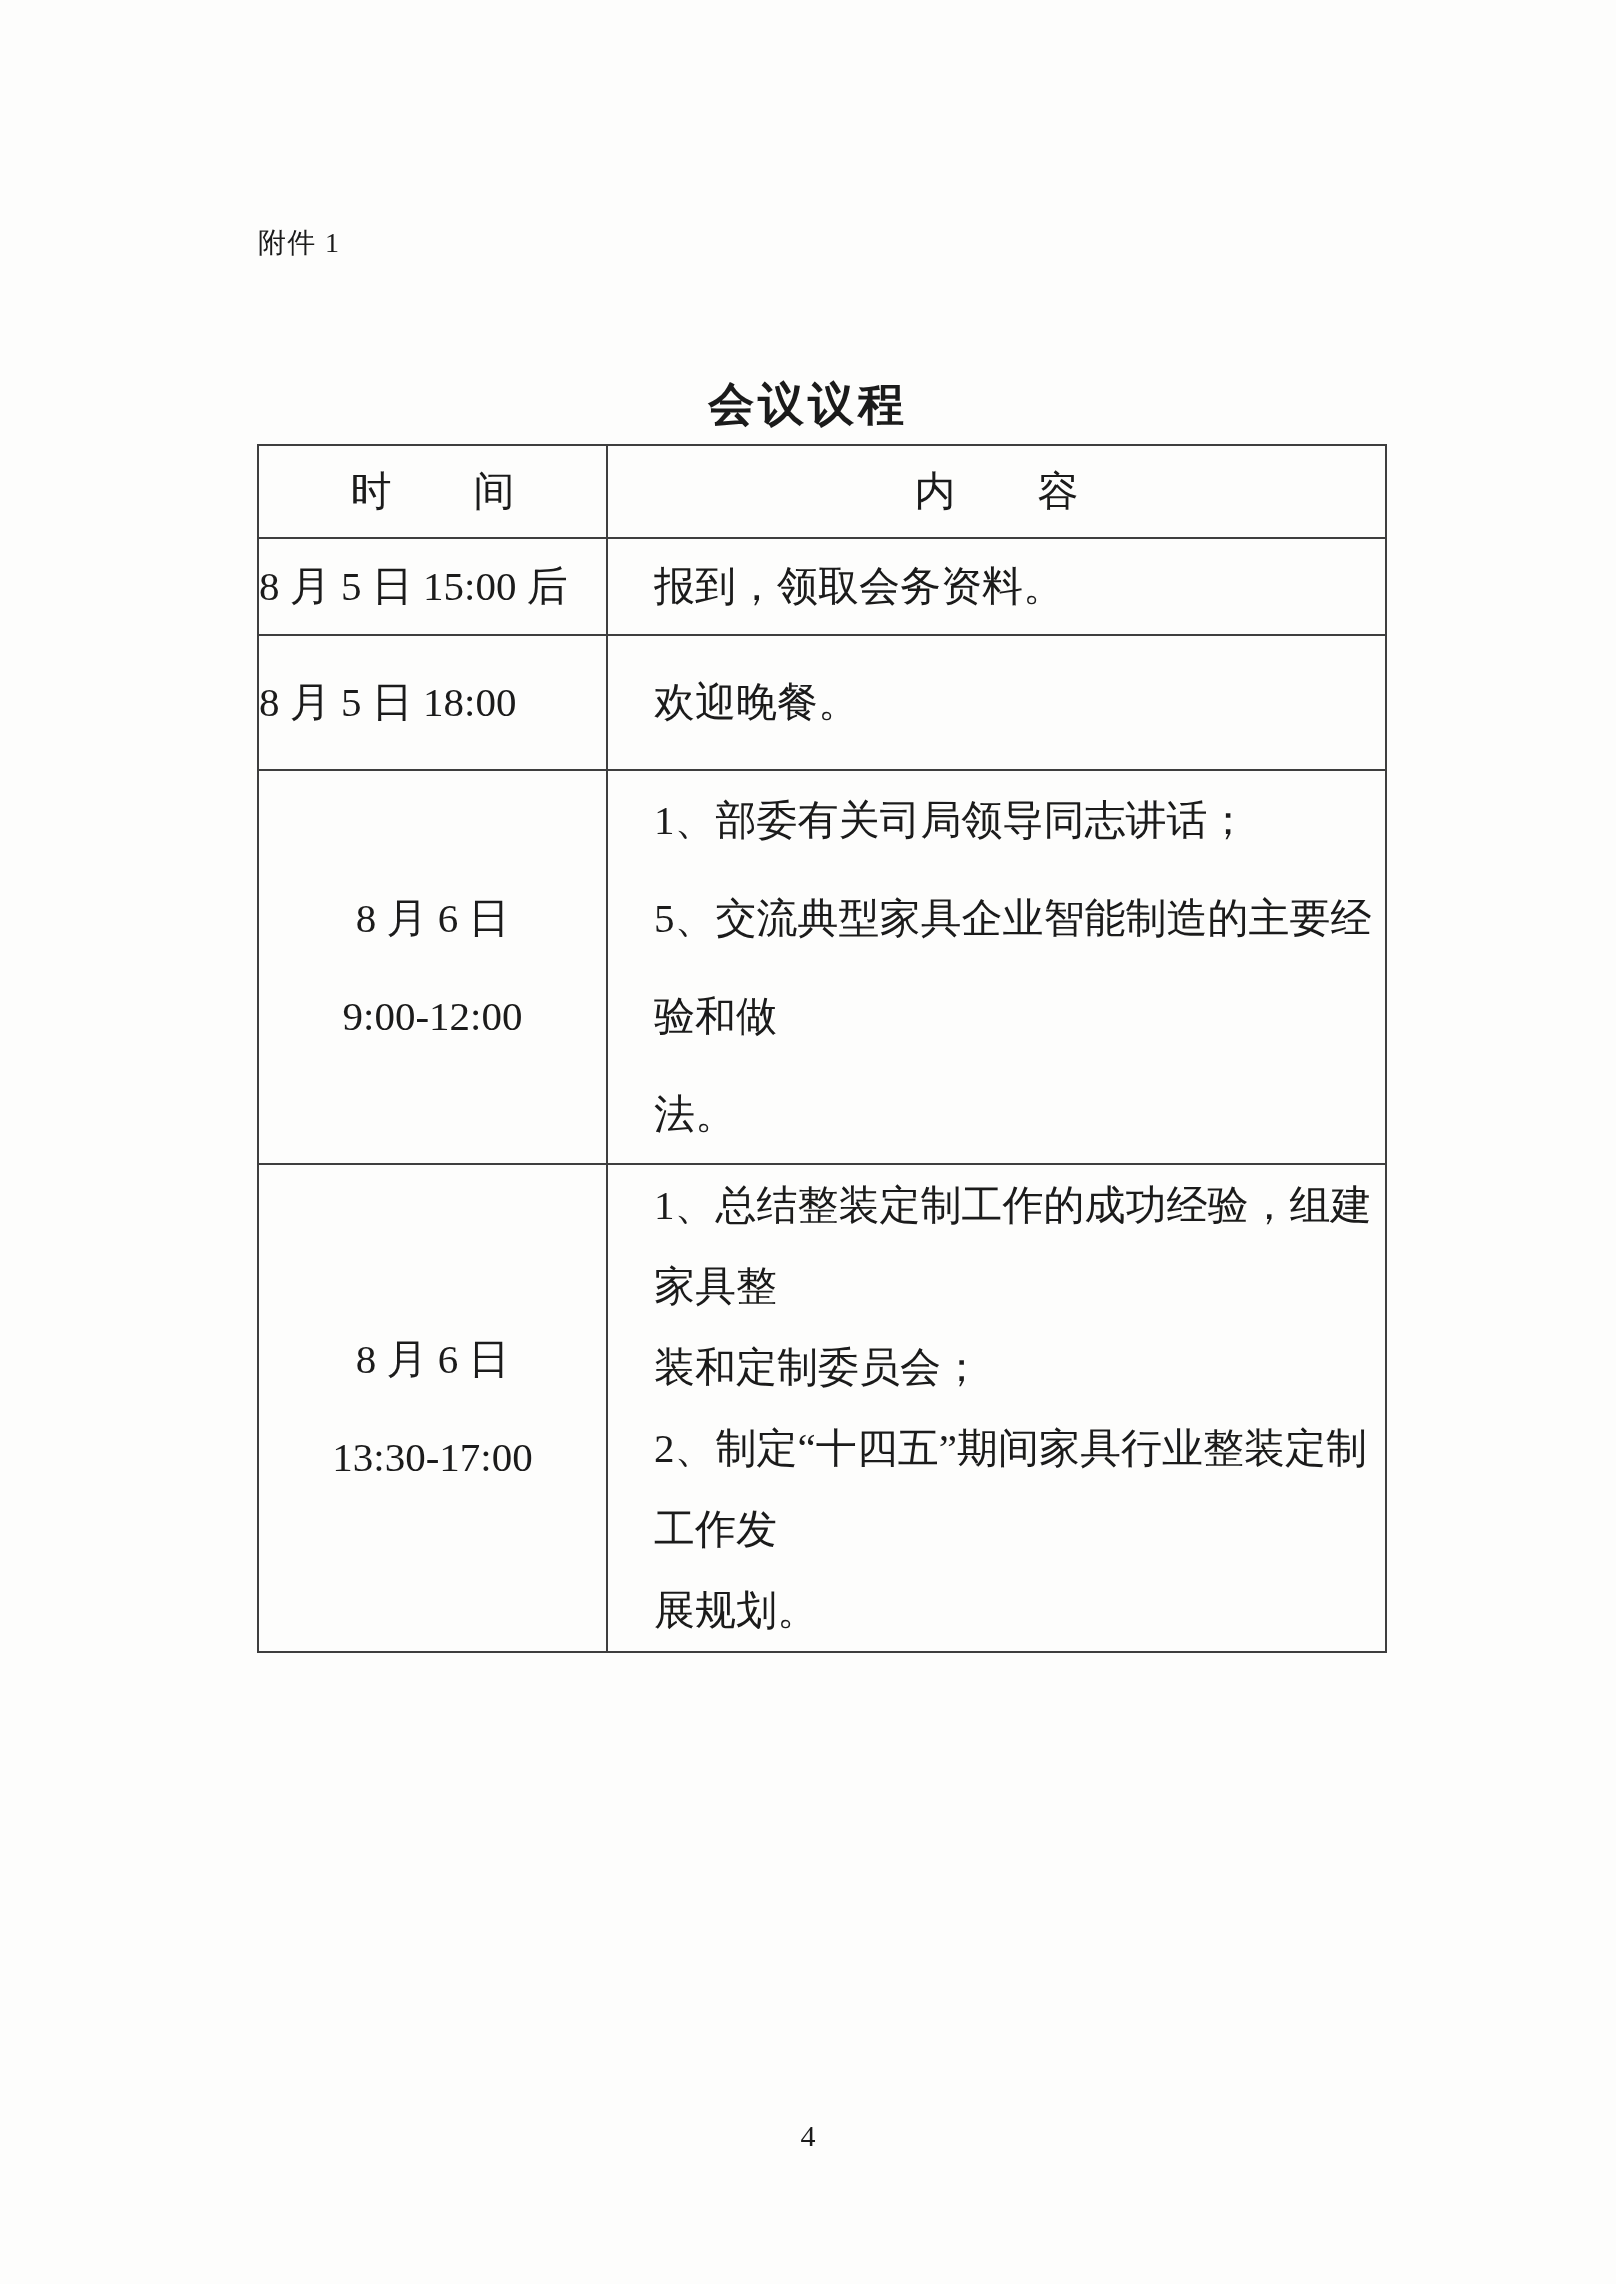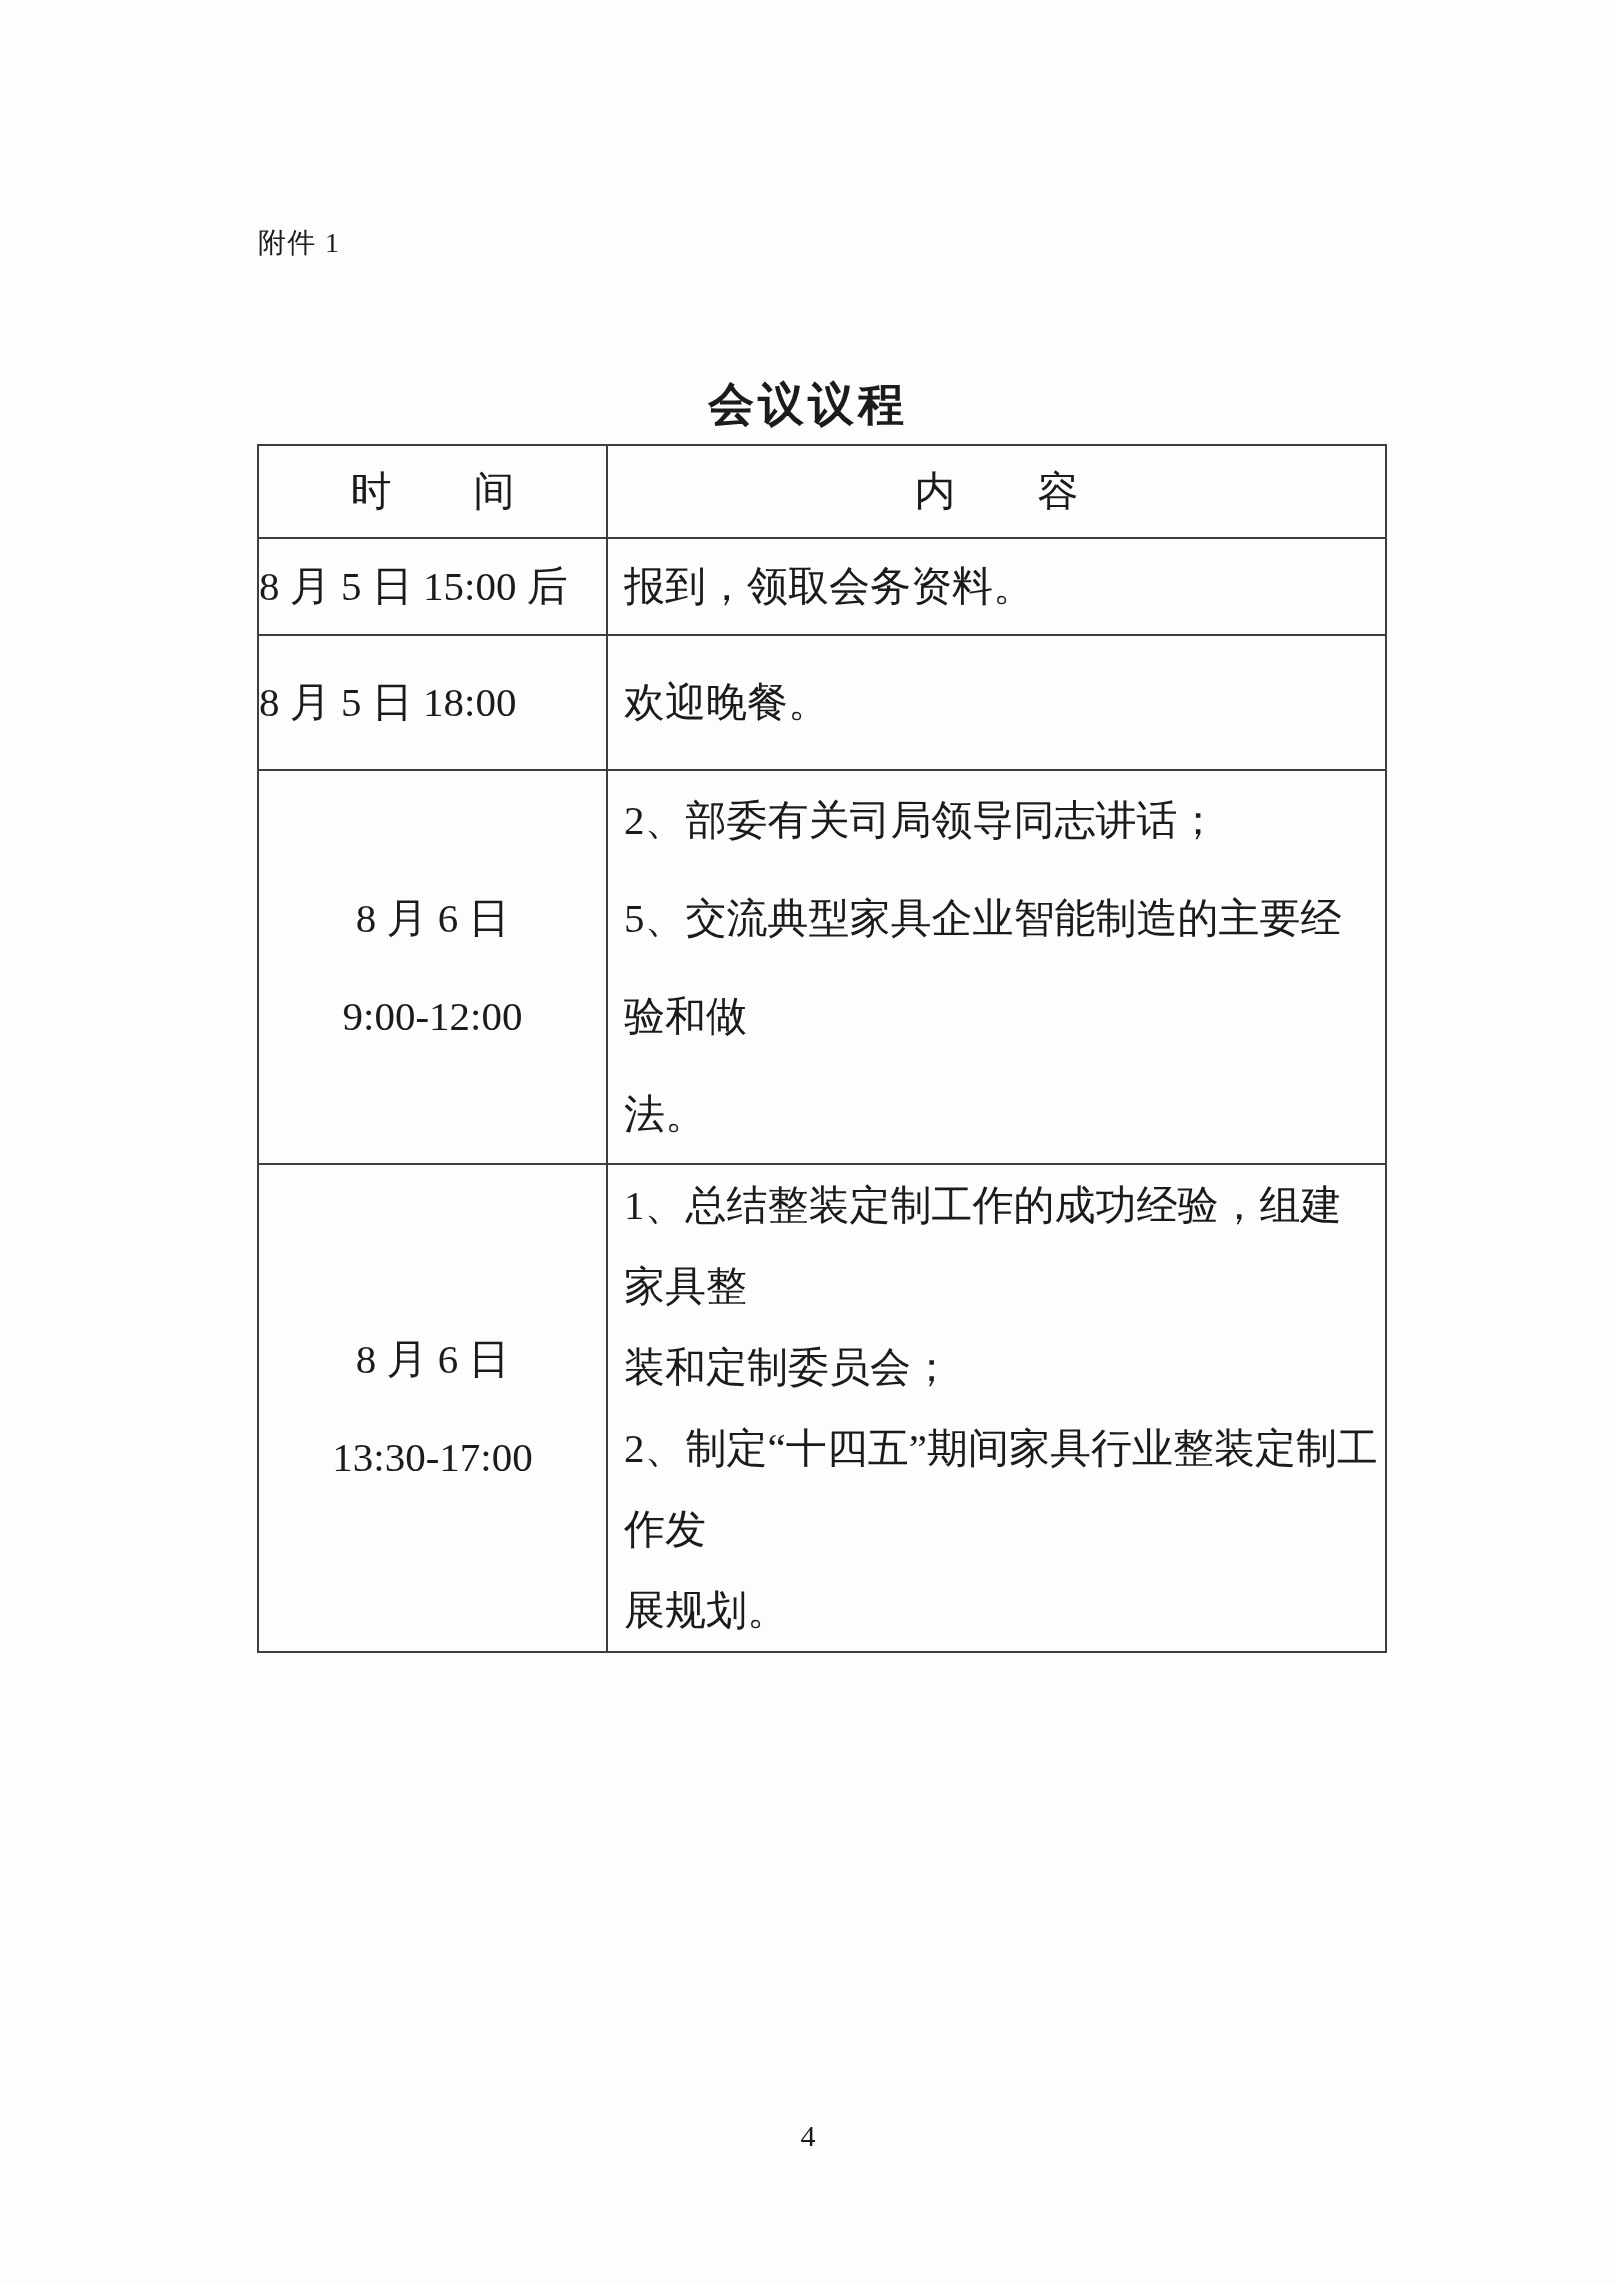--- a/index.html
+++ b/index.html
@@ -59,21 +59,21 @@
   td.time-cell { text-align: left; }
   td.head-cell { text-align: center; }
   td.content-cell { text-align: left; }
   .time-stack {
     display: flex;
     flex-direction: column;
     justify-content: center;
     align-items: center;
   }
   .time-stack .time-line { line-height: 98px; }
-  .content-pad { padding-left: 16px; padding-right: 6.5px; }
+  .content-pad { padding-left: 26px; padding-right: 6.5px; margin-left: 20px; }
   .lines-3 .content-line { line-height: 98px; }
   .lines-4 .content-line { line-height: 81px; }
   .page-number {
     position: absolute;
     left: 0;
     top: 2119px;
     width: 100%;
     text-align: center;
     font-size: 30px;
   }
@@ -119,21 +119,21 @@
 
     <tr class="r-row2">
       <td class="time-cell">
         <div class="time-stack">
           <div class="time-line">8 月 6 日</div>
           <div class="time-line">9:00-12:00</div>
         </div>
       </td>
       <td class="content-cell">
         <div class="content-pad lines-3">
-          <div class="content-line">2、部委有关司局领导同志讲话；</div>
+          <div class="content-line">1、部委有关司局领导同志讲话；</div>
           <div class="content-line">5、交流典型家具企业智能制造的主要经验和做</div>
           <div class="content-line">法。</div>
         </div>
       </td>
     </tr>
 
     <tr class="r-row3">
       <td class="time-cell">
         <div class="time-stack">
           <div class="time-line">8 月 6 日</div>

